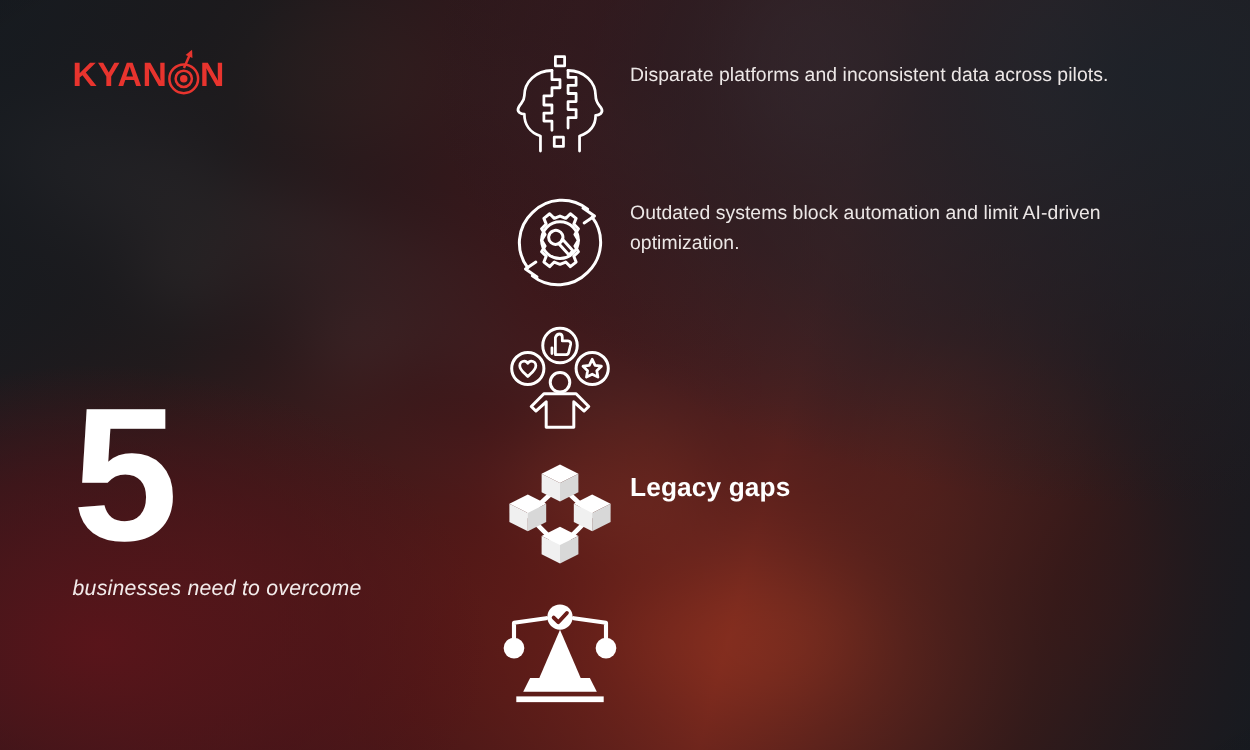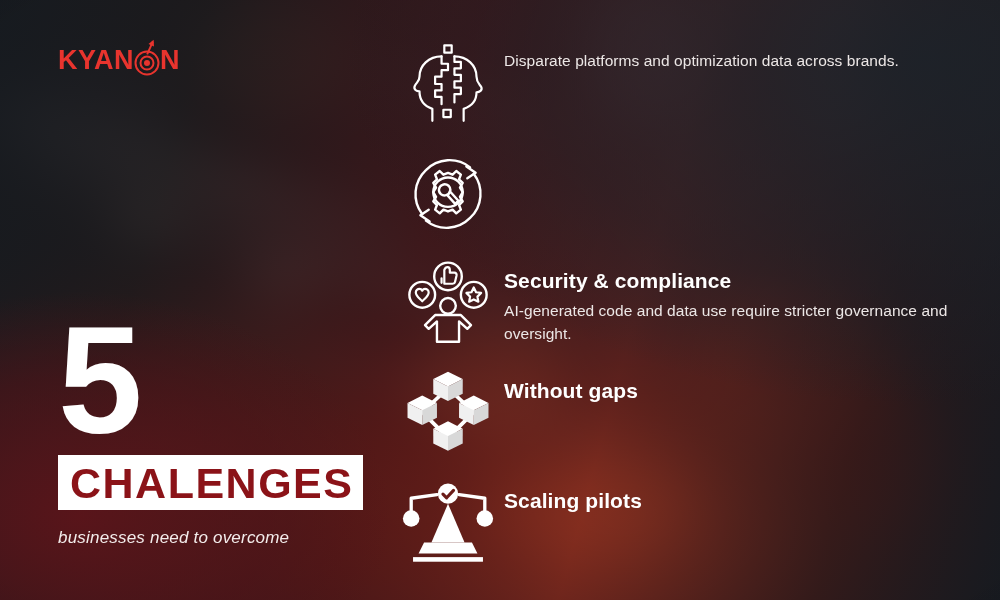--- a/index.html
+++ b/index.html
@@ -186,78 +186,72 @@
       <span class="ring r1"></span>
       <span class="ring r2"></span>
       <span class="ring r3"></span>
       <span class="logo-arrow"></span>
     </span>
     <span class="k-part">N</span>
   </div>
 
   <div class="headline">
     <div class="big-number">5</div>
-    <div class="chal-box">
-      <div class="chal-text">CHALENGES</div>
-    </div>
     <div class="sub-line">businesses need to overcome</div>
   </div>
 
   <div class="list">
 
     <div class="row">
       <div class="icon-cell">
         <svg width="92" height="92" viewBox="0 0 100 100" fill="none" stroke="#ffffff" stroke-width="2.4" stroke-linejoin="round" stroke-linecap="round">
           <path d="M43 20 C29 20 19 30 19 42 C19 47 16 48 14 52 C12 56 16 58 19 58 C19 67 24 74 33 77 L33 90"></path>
           <path d="M57 20 C71 20 81 30 81 42 C81 48 84 50 86 53 C88 57 84 59 81 59 C81 68 76 74 67 77 L67 90"></path>
           <path d="M43 20 L43 28 L50 28 L50 35 L43 35 L43 42 L36 42 L36 50 L43 50 L43 57 L36 57 L36 64 L43 64 L43 72"></path>
           <path d="M57 20 L57 26 L64 26 L64 33 L57 33 L57 40 L64 40 L64 47 L57 47 L57 54 L64 54 L64 61 L57 61 L57 70"></path>
           <rect x="46" y="8" width="8" height="8"></rect>
           <rect x="45" y="78" width="8" height="8"></rect>
         </svg>
       </div>
       <div class="txt-cell">
-        <div class="row-desc">Disparate platforms and optimization data across brands.</div>
+        <div class="row-desc">Disparate platforms and inconsistent data across pilots.</div>
       </div>
     </div>
 
     <div class="row">
       <div class="icon-cell">
         <svg width="92" height="92" viewBox="0 0 100 100" fill="none" stroke="#ffffff" stroke-width="2.6" stroke-linejoin="round" stroke-linecap="round">
           <path d="M78 28 A36 36 0 0 1 74 76 A36 36 0 0 1 26 79"></path>
           <path d="M22 72 A36 36 0 0 1 26 24 A36 36 0 0 1 74 21"></path>
           <path d="M70 20 L80 27 L71 33"></path>
           <path d="M30 80 L20 73 L29 67"></path>
           <path d="M50 27 L55 29 L59 25 L64 29 L62 34 L66 38 L63 43 L66 48 L63 53 L66 58 L62 62 L64 67 L59 71 L55 67 L50 69 L45 67 L41 71 L36 67 L38 62 L34 58 L37 53 L34 48 L37 43 L34 38 L38 34 L36 29 L41 25 L45 29 Z"></path>
           <circle cx="50" cy="48" r="16"></circle>
           <path d="M44 40 A6 6 0 1 0 52 47 L61 57 L58 61 L49 51 A6 6 0 0 0 44 40 Z"></path>
           <circle cx="60" cy="60" r="1.3" fill="#ffffff" stroke="none"></circle>
         </svg>
       </div>
       <div class="txt-cell">
+        <div class="row-desc">Outdated systems block automation and limit AI-driven optimization.</div>
       </div>
     </div>
 
     <div class="row">
       <div class="icon-cell">
         <svg width="92" height="92" viewBox="0 0 100 100" fill="none" stroke="#ffffff" stroke-width="2.6" stroke-linejoin="round" stroke-linecap="round">
           <circle cx="50" cy="20" r="15"></circle>
           <path d="M43 22 L43 27 M46 13 C47.5 9 52 9 52 13 L52 16 L57 16 C58.6 16 59.6 17.4 59.3 18.9 L57.6 26 C57.3 27.2 56.2 28 55 28 L46 28 L46 13 Z" stroke-width="2.4"></path>
           <circle cx="22" cy="40" r="14"></circle>
           <path d="M22 47 C18 43 15 41 15 37.5 C15 35 17 33.5 19 33.5 C20.5 33.5 21.5 34.5 22 35.5 C22.5 34.5 23.5 33.5 25 33.5 C27 33.5 29 35 29 37.5 C29 41 26 43 22 47 Z" stroke-width="2.4"></path>
           <circle cx="78" cy="40" r="14"></circle>
           <path d="M78 32 L80.5 37.2 L86 38 L82 42 L83 47.5 L78 45 L73 47.5 L74 42 L70 38 L75.5 37.2 Z" stroke-width="2.4"></path>
           <circle cx="50" cy="52" r="8.5"></circle>
           <path d="M50 62 L36 62 L25 73 L29 77 L38 69 L38 91 L62 91 L62 69 L71 77 L75 73 L64 62 Z"></path>
         </svg>
       </div>
-      <div class="txt-cell">
-        <div class="row-title">Security &amp; compliance</div>
-        <div class="row-desc">AI-generated code and data use require stricter governance and oversight.</div>
-      </div>
     </div>
 
     <div class="row">
       <div class="icon-cell">
         <svg width="92" height="92" viewBox="0 0 100 100">
           <g stroke="#ffffff" stroke-width="4" stroke-linecap="round">
             <line x1="50" y1="22" x2="22" y2="48"></line>
             <line x1="50" y1="22" x2="78" y2="48"></line>
             <line x1="22" y1="48" x2="50" y2="76"></line>
             <line x1="78" y1="48" x2="50" y2="76"></line>
@@ -282,39 +276,38 @@
           </g>
 
           <g>
             <path d="M50 58 L66 66 L50 74 L34 66 Z" fill="#ffffff"></path>
             <path d="M34 66 L50 74 L50 90 L34 82 Z" fill="#f0f0f0"></path>
             <path d="M66 66 L50 74 L50 90 L66 82 Z" fill="#d8d8d8"></path>
           </g>
         </svg>
       </div>
       <div class="txt-cell">
-        <div class="row-title">Without gaps</div>
+        <div class="row-title">Legacy gaps</div>
       </div>
     </div>
 
     <div class="row">
       <div class="icon-cell">
         <svg width="96" height="92" viewBox="0 0 100 100">
           <g stroke="#ffffff" stroke-width="3.6" fill="none" stroke-linecap="round" stroke-linejoin="round">
             <path d="M10 36 L10 22 L38 18"></path>
             <path d="M90 36 L90 22 L62 18"></path>
           </g>
           <circle cx="10" cy="44" r="9" fill="#ffffff"></circle>
           <circle cx="90" cy="44" r="9" fill="#ffffff"></circle>
           <circle cx="50" cy="17" r="11" fill="#ffffff"></circle>
           <path d="M44.5 17.5 L48.5 21.5 L56 13.5" stroke="#6b1c18" stroke-width="3.4" fill="none" stroke-linecap="round" stroke-linejoin="round"></path>
           <path d="M50 28 L68 70 L32 70 Z" fill="#ffffff"></path>
           <path d="M24 70 L76 70 L82 82 L18 82 Z" fill="#ffffff"></path>
           <rect x="12" y="86" width="76" height="5" fill="#ffffff"></rect>
         </svg>
       </div>
       <div class="txt-cell">
-        <div class="row-title">Scaling pilots</div>
       </div>
     </div>
 
   </div>
 </div>
 
 </body></html>

